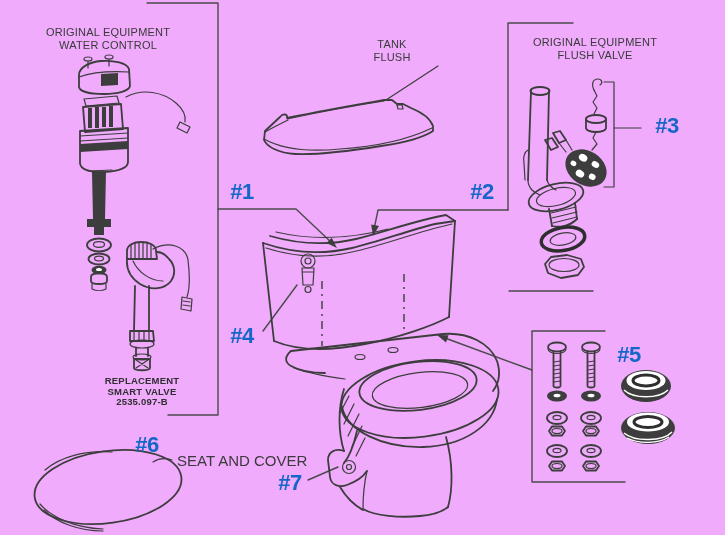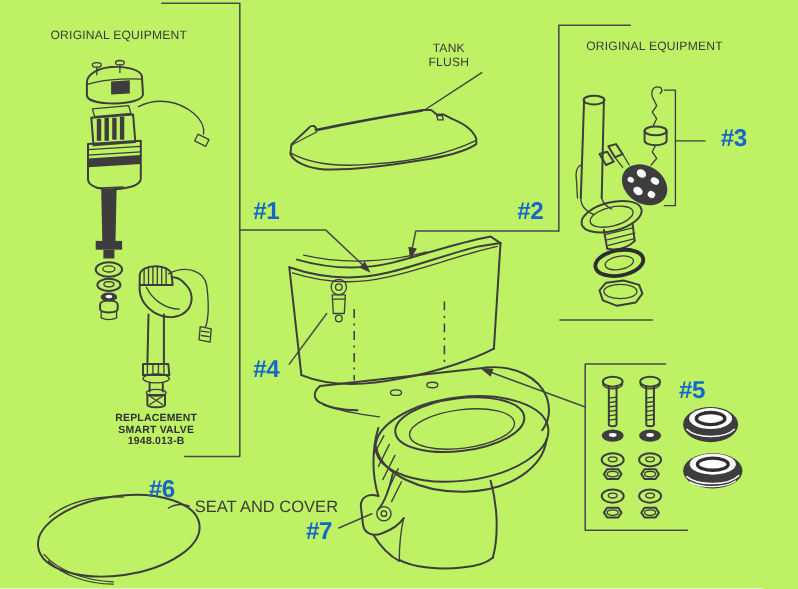--- a/index.html
+++ b/index.html
@@ -1,17 +1,17 @@
 <!DOCTYPE html>
 <html><head>
 <meta charset="utf-8">
 <style>
   html,body{margin:0;padding:0;background:#fff;}
   #stage{
-    position:relative;width:725px;height:535px;background:#bef264;overflow:hidden;
+    position:relative;width:725px;height:535px;background:#f0abfc;overflow:hidden;
     font-family:"Liberation Sans",sans-serif;
   }
   #artwork{position:absolute;left:0;top:0;}
   .label{
     position:absolute;color:#3a3a3a;font-size:11px;line-height:13px;
     text-align:center;letter-spacing:.2px;white-space:nowrap;
     transform:translate(-50%,0);
   }
   .label span{display:block;}
   .label-bold{
@@ -266,35 +266,37 @@
     <g>
       <ellipse class="ln" cx="108" cy="487" rx="74" ry="36" transform="rotate(-8 108 487)"></ellipse>
       <path class="thin" d="M40,504 C52,518 76,528 103,529"></path>
       <path class="thin" d="M44,510 C56,522 78,531 103,531"></path>
       <path class="thin" d="M45,470 C60,457 85,450 112,452"></path>
     </g>
   </svg>
 
   <div class="label" style="left:108px;top:26px;">
     <span>ORIGINAL EQUIPMENT</span>
+    <span>WATER CONTROL</span>
   </div>
 
-  <div class="label" style="left:408px;top:38px;">
+  <div class="label" style="left:392px;top:38px;">
     <span>TANK</span>
     <span>FLUSH</span>
   </div>
 
   <div class="label" style="left:595px;top:36px;">
     <span>ORIGINAL EQUIPMENT</span>
+    <span>FLUSH VALVE</span>
   </div>
 
   <div class="label-bold" style="left:142px;top:376px;">
     <span>REPLACEMENT</span>
     <span>SMART VALVE</span>
-    <span>1948.013-B</span>
+    <span>2535.097-B</span>
   </div>
 
   <div class="label-left" style="left:177px;top:455px;">SEAT AND COVER</div>
 
   <div class="callout" style="left:242px;top:192px;">#1</div>
   <div class="callout" style="left:482px;top:192px;">#2</div>
   <div class="callout" style="left:667px;top:126px;">#3</div>
   <div class="callout" style="left:242px;top:336px;">#4</div>
   <div class="callout" style="left:629px;top:355px;">#5</div>
   <div class="callout" style="left:147px;top:445px;">#6</div>

